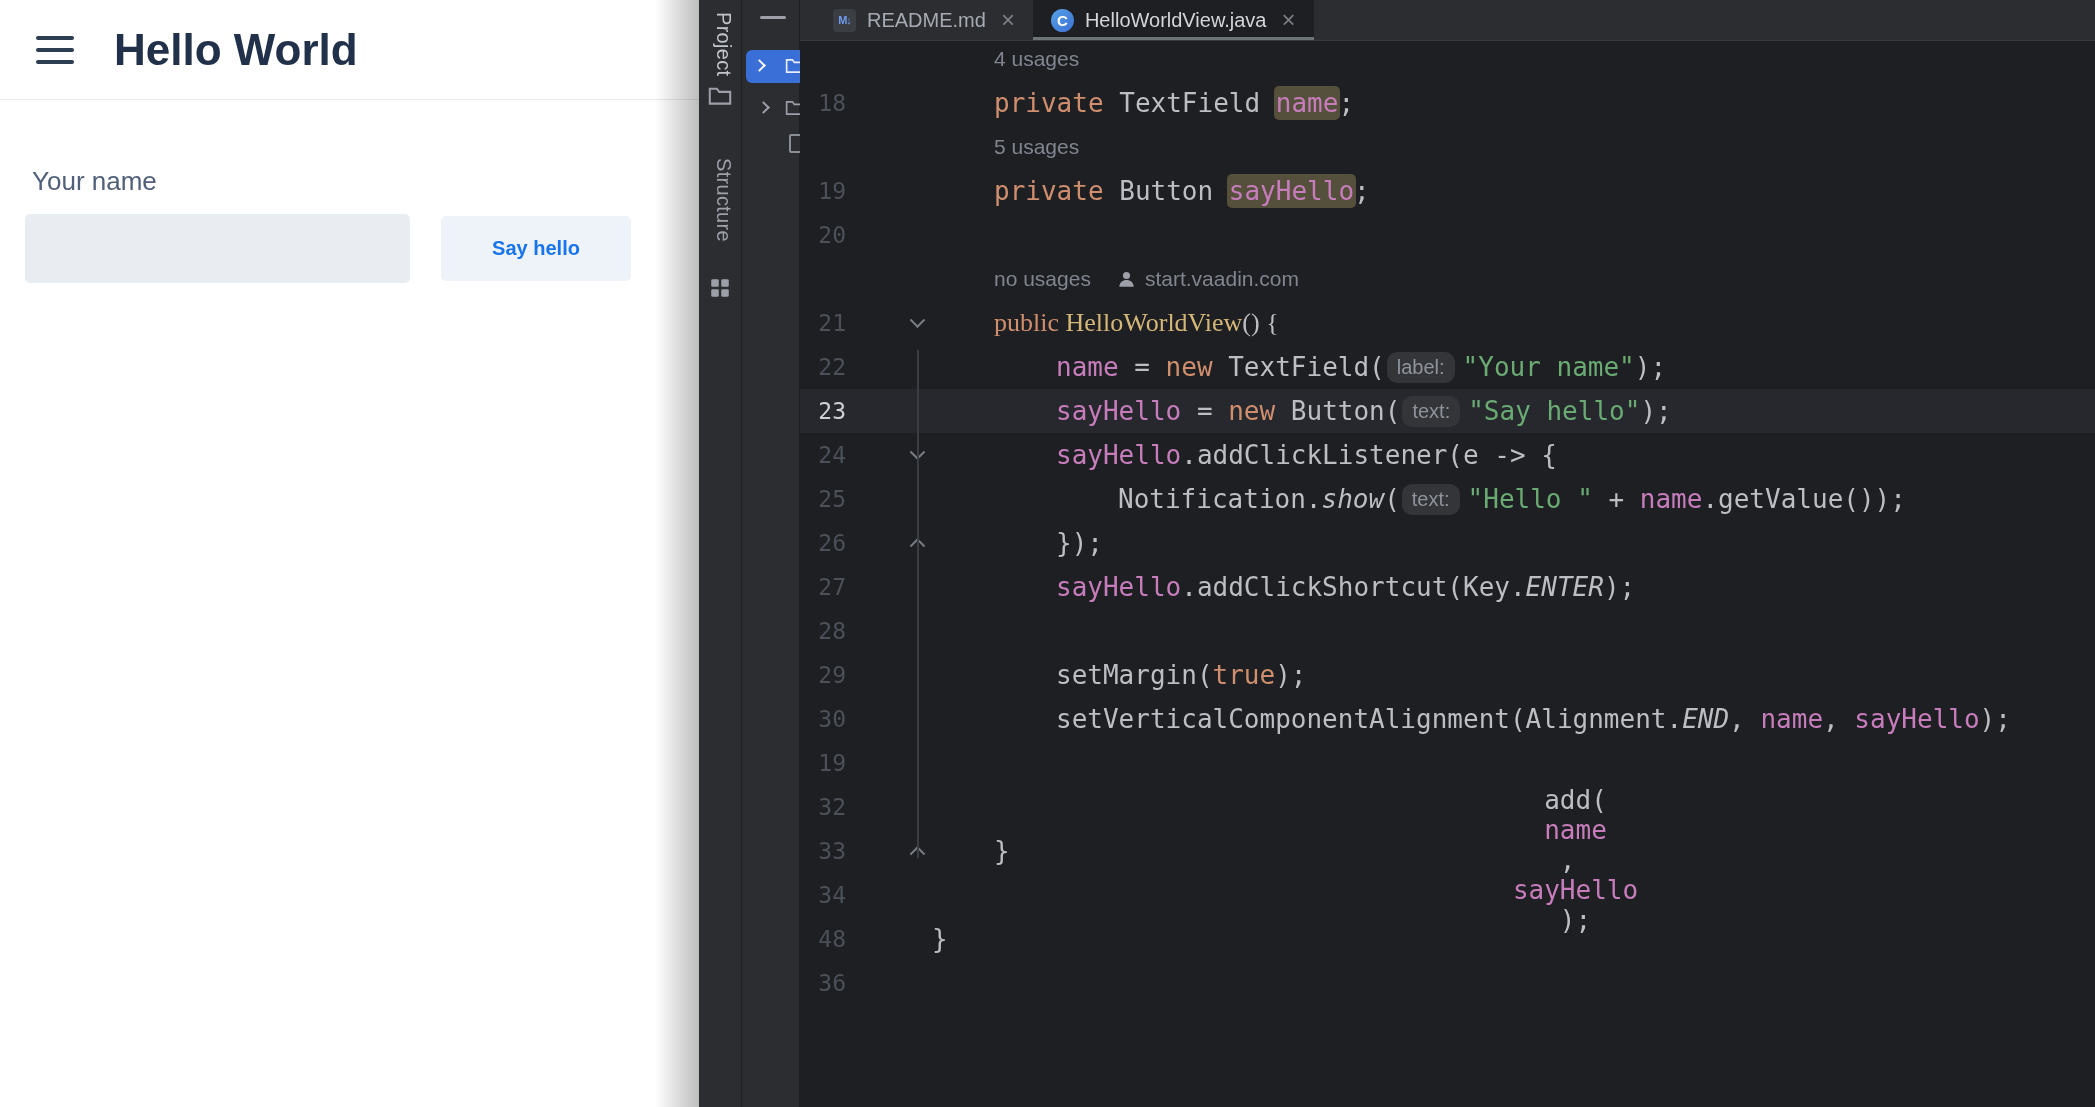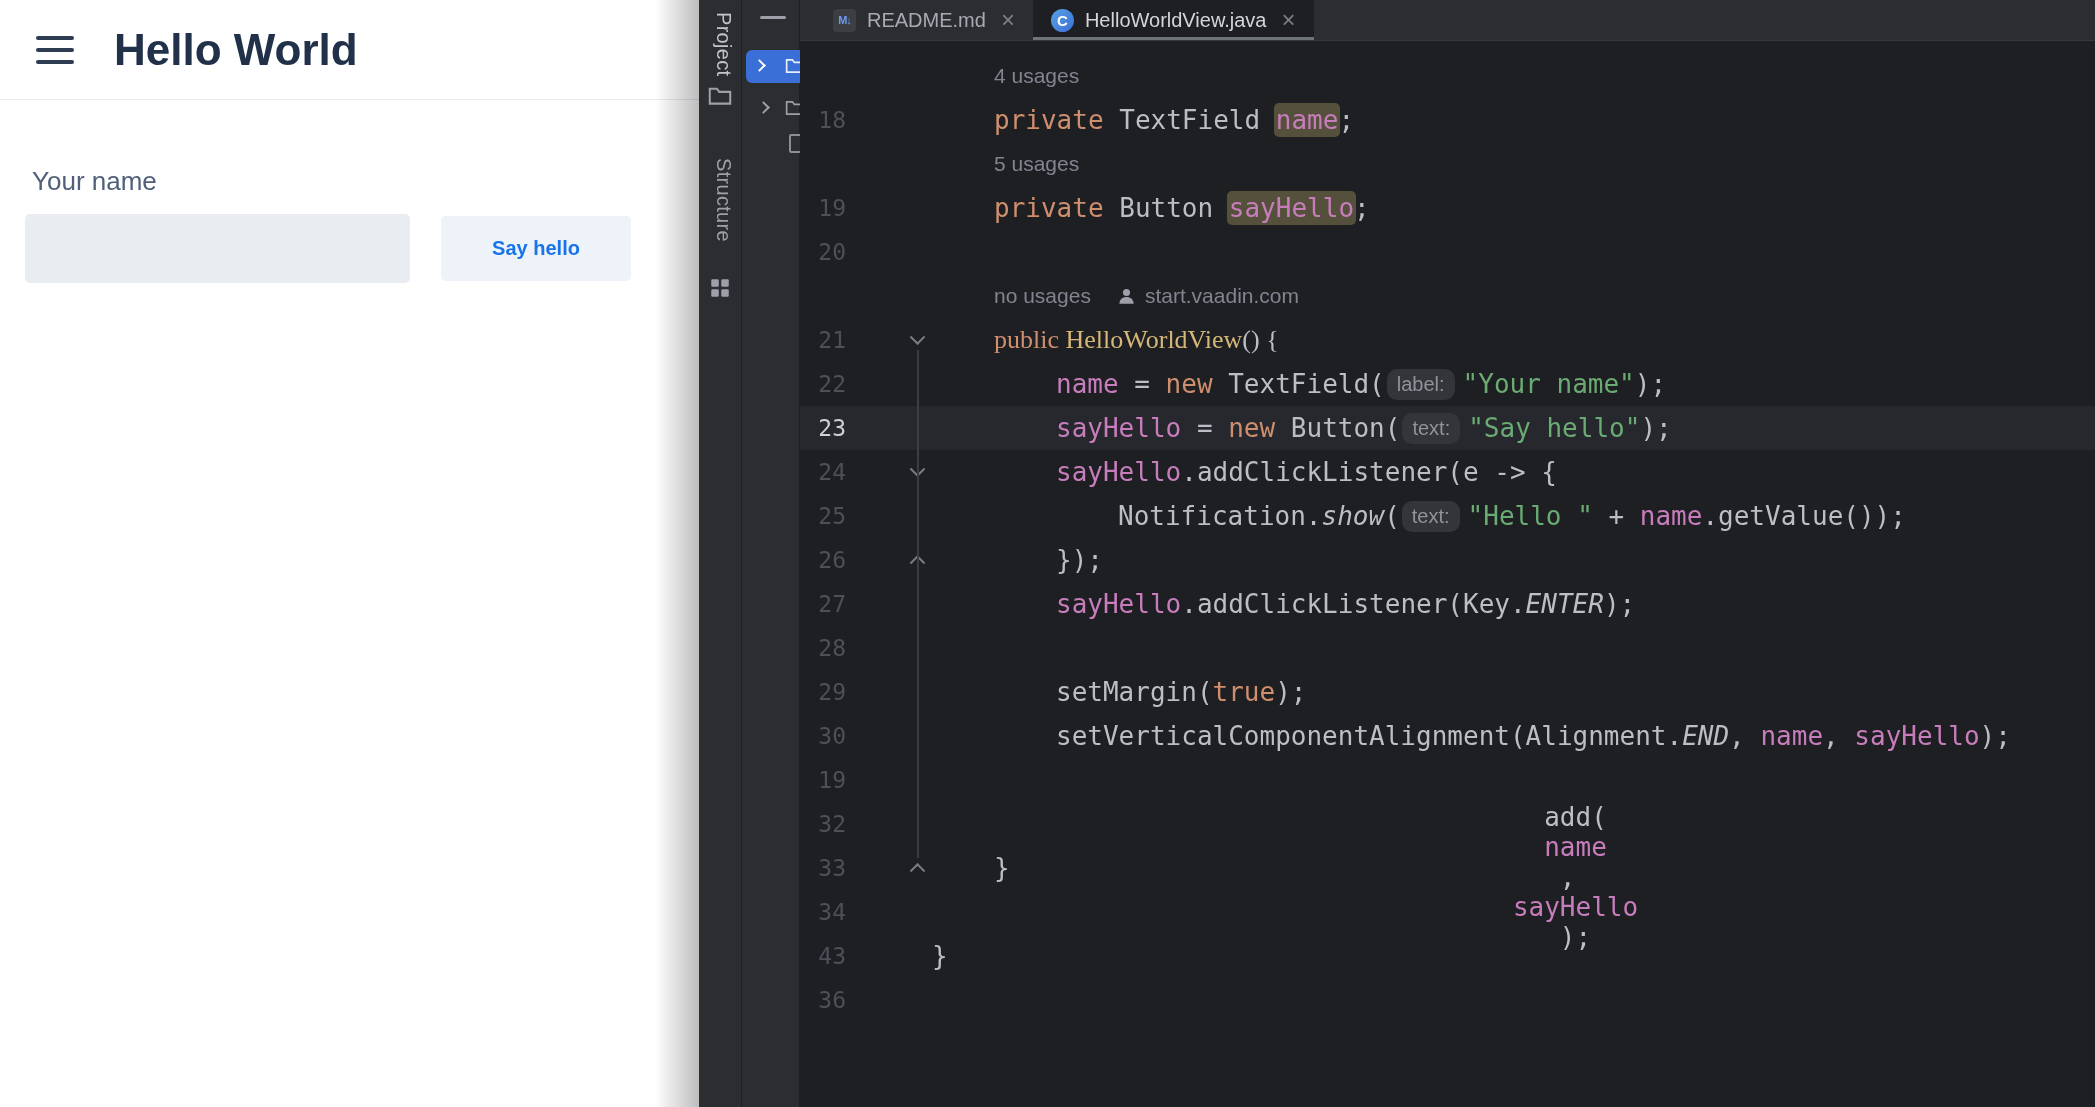--- a/index.html
+++ b/index.html
@@ -55,21 +55,21 @@
     padding-left:15px; border-bottom:1px solid #36383d; }
   .tab { display:flex; align-items:center; gap:11px; padding:0 18px; font-size:20px; color:#a6aab2; cursor:pointer; }
   .tab.selected { background:#1e1f22; color:#d3d5da; box-shadow: inset 0 -3px 0 #6e7378; }
   .tab .close { color:#7a7e85; font-size:24px; line-height:1; margin-left:4px; cursor:pointer; }
   .md-icon { width:23px; height:23px; border-radius:4px; background:#3b3e43; color:#6e9bf0;
     font-size:11px; font-weight:bold; letter-spacing:-1px; display:flex; align-items:center; justify-content:center; }
   .class-icon { width:23px; height:23px; border-radius:50%;
     background:linear-gradient(135deg,#57a2e5,#3b6fd4); color:#ffffff;
     font-size:15px; font-weight:bold; display:flex; align-items:center; justify-content:center; }
 
-  #code-rows { position:absolute; left:0; top:41px; right:0; padding-top:13px; }
+  #code-rows { position:absolute; left:0; top:24px; right:0; padding-top:13px; }
   .row { height:44px; display:flex; align-items:center; position:relative;
     font-family:"DejaVu Sans Mono", monospace; font-size:26px; color:#bcbec4; }
   .row.current { background:#26282e; }
   .lnum { flex:0 0 46px; text-align:right; color:#4b5059; font-size:23px; cursor:pointer; }
   .row.current .lnum { color:#ced0d6; }
   .foldcol { flex:0 0 86px; position:relative; height:100%; }
   .chev { position:absolute; left:66px; top:50%; width:11px; height:11px;
     border:solid #787d86; border-width:0 2px 2px 0; cursor:pointer; }
   .chev.down { transform:translateY(-75%) rotate(45deg); }
   .chev.up { transform:translateY(-25%) rotate(-135deg); }
@@ -280,21 +280,21 @@
         </span>
         <span class="codeline" style="padding-left: 124px;">
           <span class="tk-def">});</span>
         </span>
       </div>
       <div class="row">
         <span class="lnum">27</span>
         <span class="foldcol"></span>
         <span class="codeline" style="padding-left: 124px;">
           <span class="tk-field">sayHello</span>
-          <span class="tk-def">.addClickListener(Key.</span>
+          <span class="tk-def">.addClickShortcut(Key.</span>
           <span class="tk-def it">ENTER</span>
           <span class="tk-def">);</span>
         </span>
       </div>
       <div class="row">
         <span class="lnum">28</span>
         <span class="foldcol"></span>
         <span class="codeline" style="padding-left: 124px;"></span>
       </div>
       <div class="row">
@@ -343,21 +343,21 @@
         <span class="codeline" style="padding-left: 62px;">
           <span class="tk-def">}</span>
         </span>
       </div>
       <div class="row">
         <span class="lnum">34</span>
         <span class="foldcol"></span>
         <span class="codeline" style="padding-left: 0px;"></span>
       </div>
       <div class="row">
-        <span class="lnum">43</span>
+        <span class="lnum">48</span>
         <span class="foldcol"></span>
         <span class="codeline" style="padding-left: 0px;">
           <span class="tk-def">}</span>
         </span>
       </div>
       <div class="row">
         <span class="lnum">36</span>
         <span class="foldcol"></span>
         <span class="codeline" style="padding-left: 0px;"></span>
       </div>

